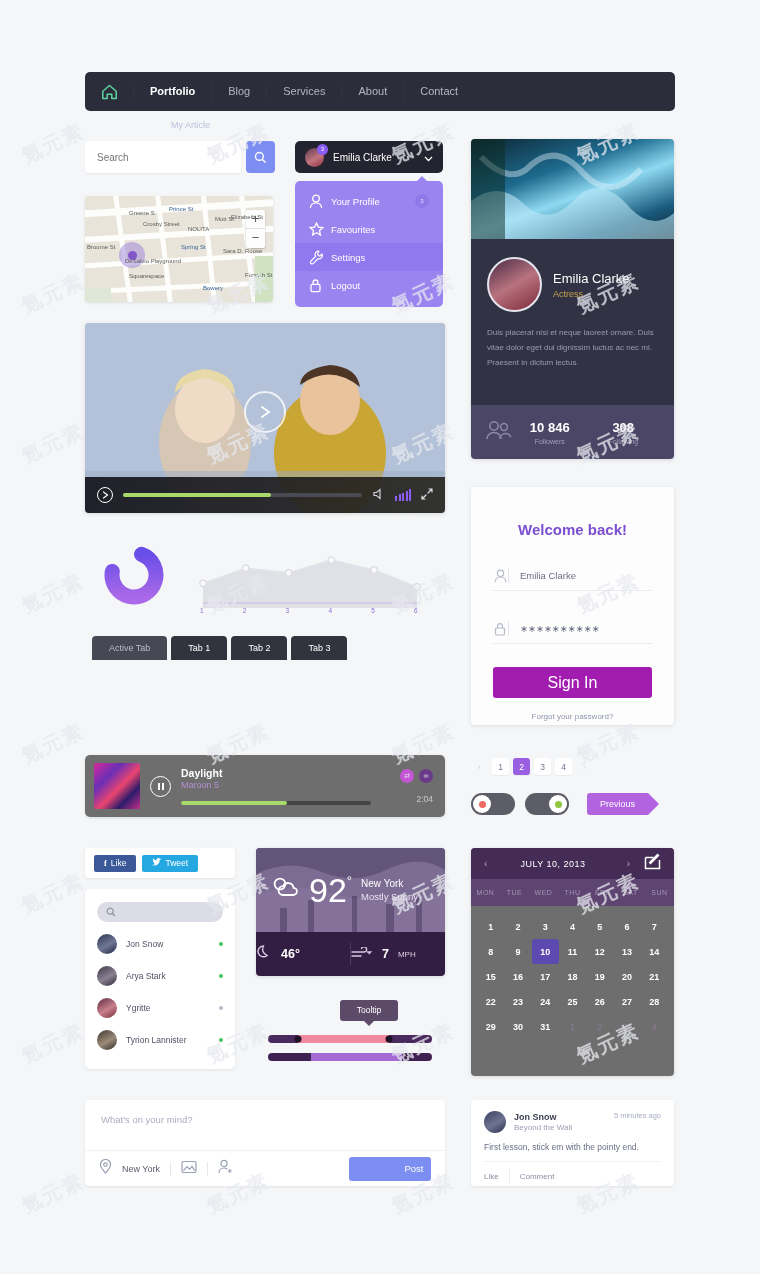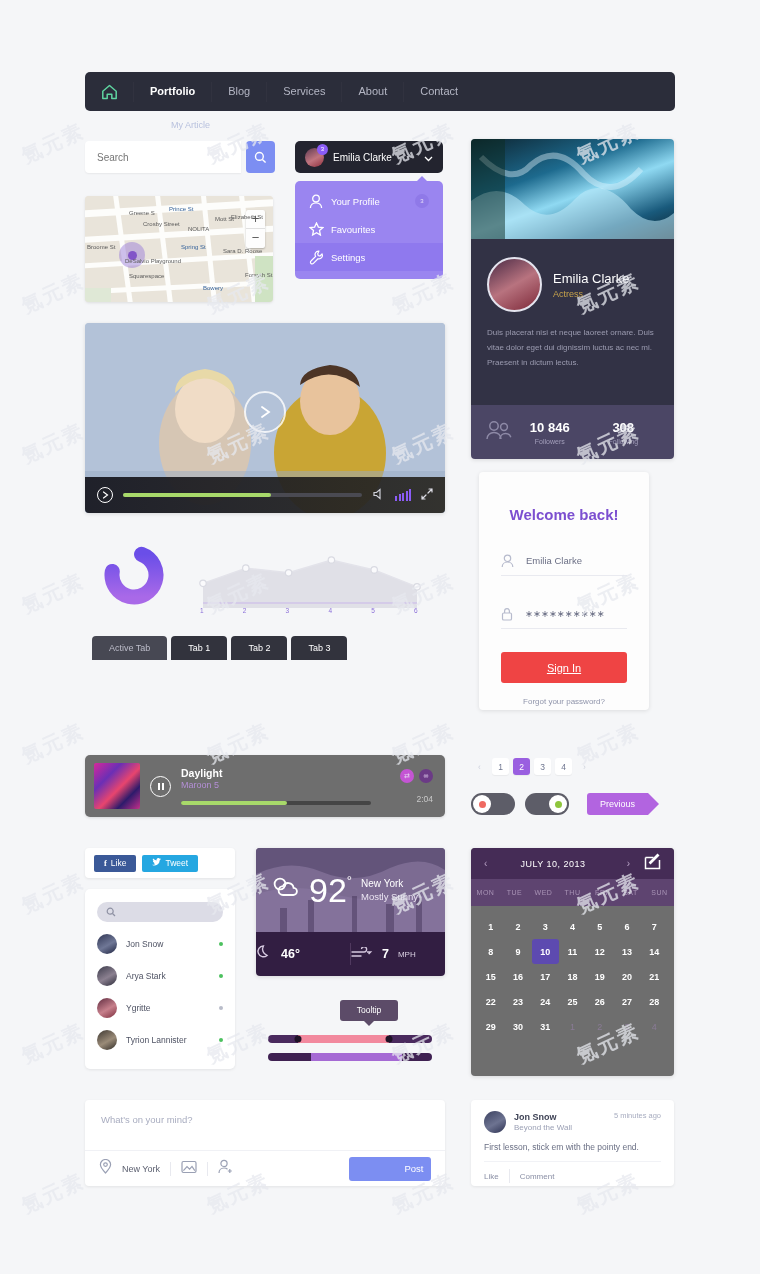--- a/index.html
+++ b/index.html
@@ -126,33 +126,33 @@
   .sl-track { flex:1; height:5px; border-radius:3px; background:#2b2b35; position:relative; cursor:pointer; }
   .sl-fill { position:absolute;left:0;top:0;bottom:0;border-radius:3px;
     background:linear-gradient(90deg,#8a7ef0,#7c8ef2); }
   .sl-knob { position:absolute; top:50%; width:13px;height:13px;border-radius:50%;
     background:#fff; border:2.5px solid #3a3a46; transform:translate(-50%,-50%); cursor:pointer; }
   .okbtn,.nobtn { width:20px;height:20px;border-radius:3px;background:#f4f5f8;
     display:flex;align-items:center;justify-content:center;font-size:11px;cursor:pointer; }
   .okbtn { color:#58b947; } .nobtn { color:#e34a3d; }
 
   
-  .login { position:absolute; left:471px; top:472px; width:170px; height:238px;
+  .login { position:absolute; left:471px; top:487px; width:203px; height:238px;
     background:#fdfdfd; border-radius:4px; box-shadow:0 1px 4px rgba(0,0,0,.1);
-    padding:34px 22px 0;margin-left:8px; }
+    padding:34px 22px 0; }
   .lg-title { text-align:center; font-size:15px; font-weight:bold; color:#7c4fd0; }
   .lg-field { display:flex; align-items:center; height:30px; border-bottom:1px solid #e9eaf0;
     margin-top:23px; }
   .lg-field .ic { width:30px; display:flex; justify-content:center; }
   .lg-div { width:1px;height:15px;background:#e3e4ec;margin-right:12px; }
   .lg-field input { border:none; outline:none; font-size:9.5px; color:#6b6f85;
     background:transparent; flex:1; font-family:"Liberation Sans",sans-serif; }
-  .lg-btn { margin-top:23px; width:100%; height:31px; background:#ef4444; border:none;
-    border-radius:3px; color:#fff; font-size:11px; cursor:pointer;
-    font-family:"Liberation Sans",sans-serif;text-decoration:underline; }
+  .lg-btn { margin-top:23px; width:100%; height:31px; background:#a21caf; border:none;
+    border-radius:3px; color:#fff; font-size:16px; cursor:pointer;
+    font-family:"Liberation Sans",sans-serif; }
   .lg-forgot { text-align:center; font-size:8px; color:#9095ab; margin-top:14px; cursor:pointer; }
 
   
   .music { position:absolute; left:85px; top:755px; width:360px; height:62px;
     background:#6e6e6e; border-radius:5px; display:flex; align-items:center;
     padding:8px 12px 8px 9px; gap:10px; box-shadow:0 1px 3px rgba(0,0,0,.12); }
   .mu-cover { width:46px;height:46px;border-radius:2px;flex:0 0 auto; overflow:hidden;
     background:linear-gradient(135deg,#d6289a,#6b2fb5 30%,#e8456e 55%,#2e1b6b 75%,#c32f8a); }
   .mu-pause { width:21px;height:21px;border:1.6px solid #fff;border-radius:50%;
     display:flex;align-items:center;justify-content:center;gap:2px;flex:0 0 auto;cursor:pointer; }
@@ -383,20 +383,29 @@
         </span>
         <span class="lbl">Favourites</span>
       </div>
       <div class="dd-row sel">
         <span class="ic">
           <svg width="14" height="15" viewBox="0 0 14 15">
             <path d="M9.8 1.2a3.4 3.4 0 0 0-3.2 5.2L2 11a1.7 1.7 0 1 0 2.4 2.4l4.6-4.6a3.4 3.4 0 0 0 4-4.8l-2 2-1.8-.5-.5-1.8z" fill="none" stroke="#fff" stroke-width="1.2"></path>
           </svg>
         </span>
         <span class="lbl">Settings</span>
+      </div>
+      <div class="dd-row">
+        <span class="ic">
+          <svg width="13" height="15" viewBox="0 0 13 15">
+            <rect x="2" y="6.4" width="9" height="7.2" rx="1.4" fill="none" stroke="#fff" stroke-width="1.3"></rect>
+            <path d="M4.1 6.4V4.4a2.4 2.4 0 0 1 4.8 0v2" fill="none" stroke="#fff" stroke-width="1.3"></path>
+          </svg>
+        </span>
+        <span class="lbl">Logout</span>
       </div>
     </div>
 
   <div class="profile">
     <div class="pf-photo">
       <svg width="203" height="100" viewBox="0 0 203 100" style="position:absolute">
         <path d="M0 62 Q28 40 54 66 Q78 88 104 60 Q130 34 160 70 Q182 92 203 74 L203 100 L0 100Z" fill="#bfe9f8" opacity=".55"></path>
         <path d="M10 18 Q40 48 60 26 Q86 4 112 34 Q140 64 170 30" stroke="#e8f8ff" stroke-width="6" fill="none" opacity=".4"></path>
         <rect x="0" y="0" width="34" height="100" fill="#0c2b22" opacity=".5"></rect>
       </svg>

